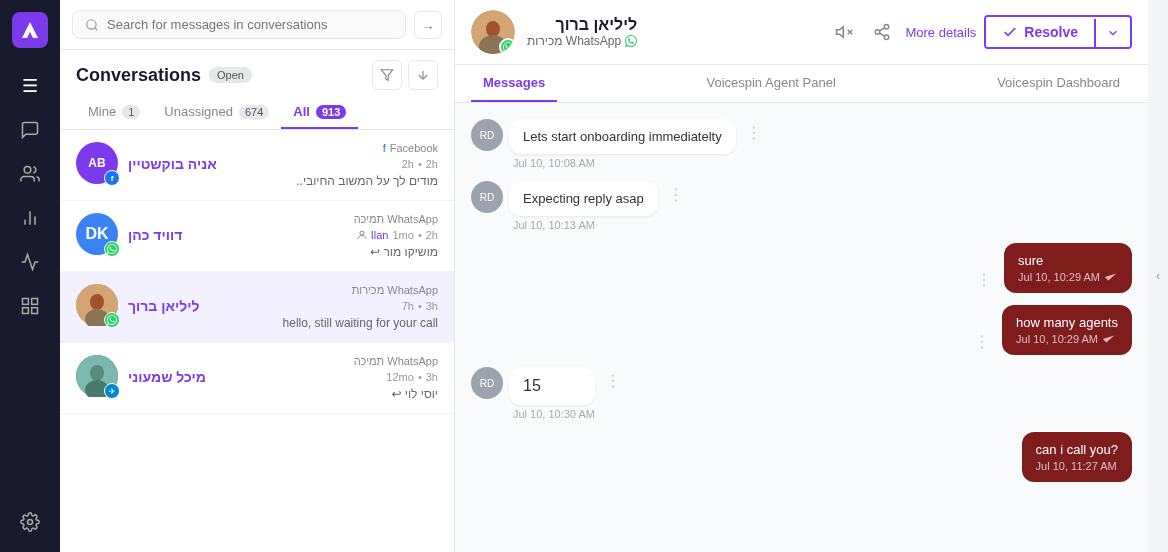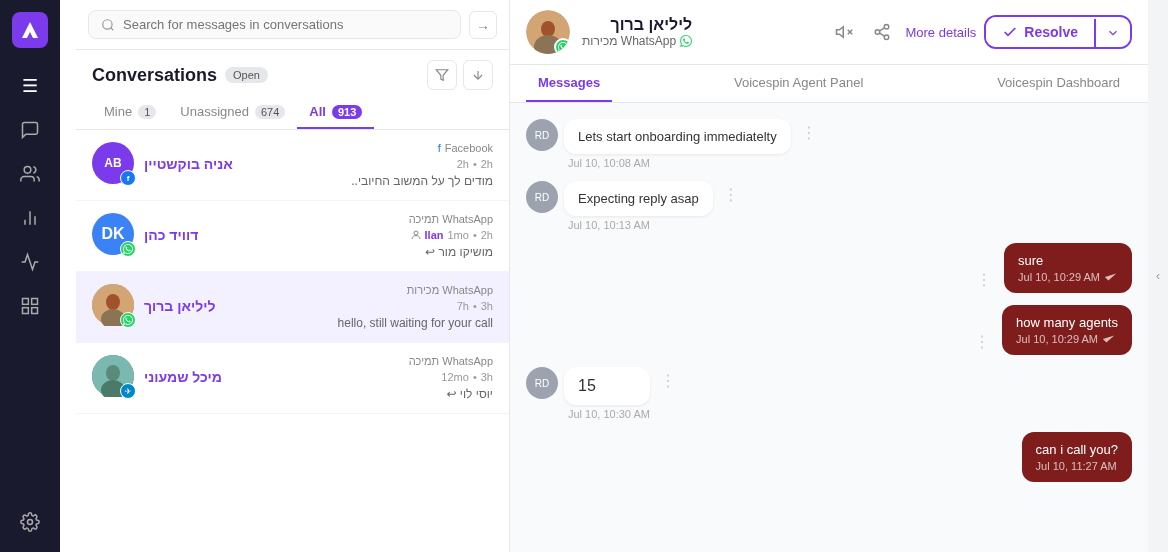--- a/index.html
+++ b/index.html
@@ -30,27 +30,26 @@
       border-radius: 8px;
       cursor: pointer;
       color: #aaa;
       font-size: 18px;
     }
     .nav-icon.active { color: white; }
     .nav-spacer { flex: 1; }
 
     
     .conv-panel {
-      width: 450px;
+      width: 395px;
       background: #fff;
       border-right: 1px solid #e5e7eb;
       display: flex;
       flex-direction: column;
       flex-shrink: 0;
-      padding-left: 16px;
     }
     .conv-search {
       padding: 10px 12px;
       border-bottom: 1px solid #e5e7eb;
       display: flex;
       align-items: center;
       gap: 8px;
     }
     .search-box {
       flex: 1;
@@ -290,21 +289,21 @@
       font-size: 13px;
       color: #7c3aed;
       cursor: pointer;
       font-weight: 500;
     }
     .resolve-btn {
       display: flex;
       align-items: flex-end;
       gap: 0;
       border: 2px solid #7c3aed;
-      border-radius: 12px;
+      border-radius: 4px;
       overflow: hidden;
       cursor: pointer;
     }
     .resolve-main {
       padding: 7px 16px;
       color: #7c3aed;
       font-weight: 600;
       font-size: 14px;
       display: flex;
       align-items: center;
@@ -571,21 +570,21 @@
           <span>WhatsApp תמיכה</span>
         </div>
         <div class="conv-name-row">
           <span class="conv-name">דוויד כהן</span>
           <span class="conv-meta">
             <span style="color:#888;display:flex;align-items:center;gap:3px;">
               <svg width="12" height="12" fill="none" stroke="#888" stroke-width="2" viewBox="0 0 24 24">
                   <circle cx="12" cy="8" r="4"></circle>
                   <path d="M4 20c0-4 3.6-7 8-7s8 3 8 7"></path>
                 </svg>
-              <span style="color:#7c3aed;font-weight:bold;">Ilan</span>
+              <span style="color:#7c3aed;">Ilan</span>
             </span>
             <span>1mo</span> •
             <span>2h</span>
           </span>
         </div>
         <div class="conv-preview">מושיקו מור ↩</div>
       </div>
     </div>
 
     <div class="conv-item active">

